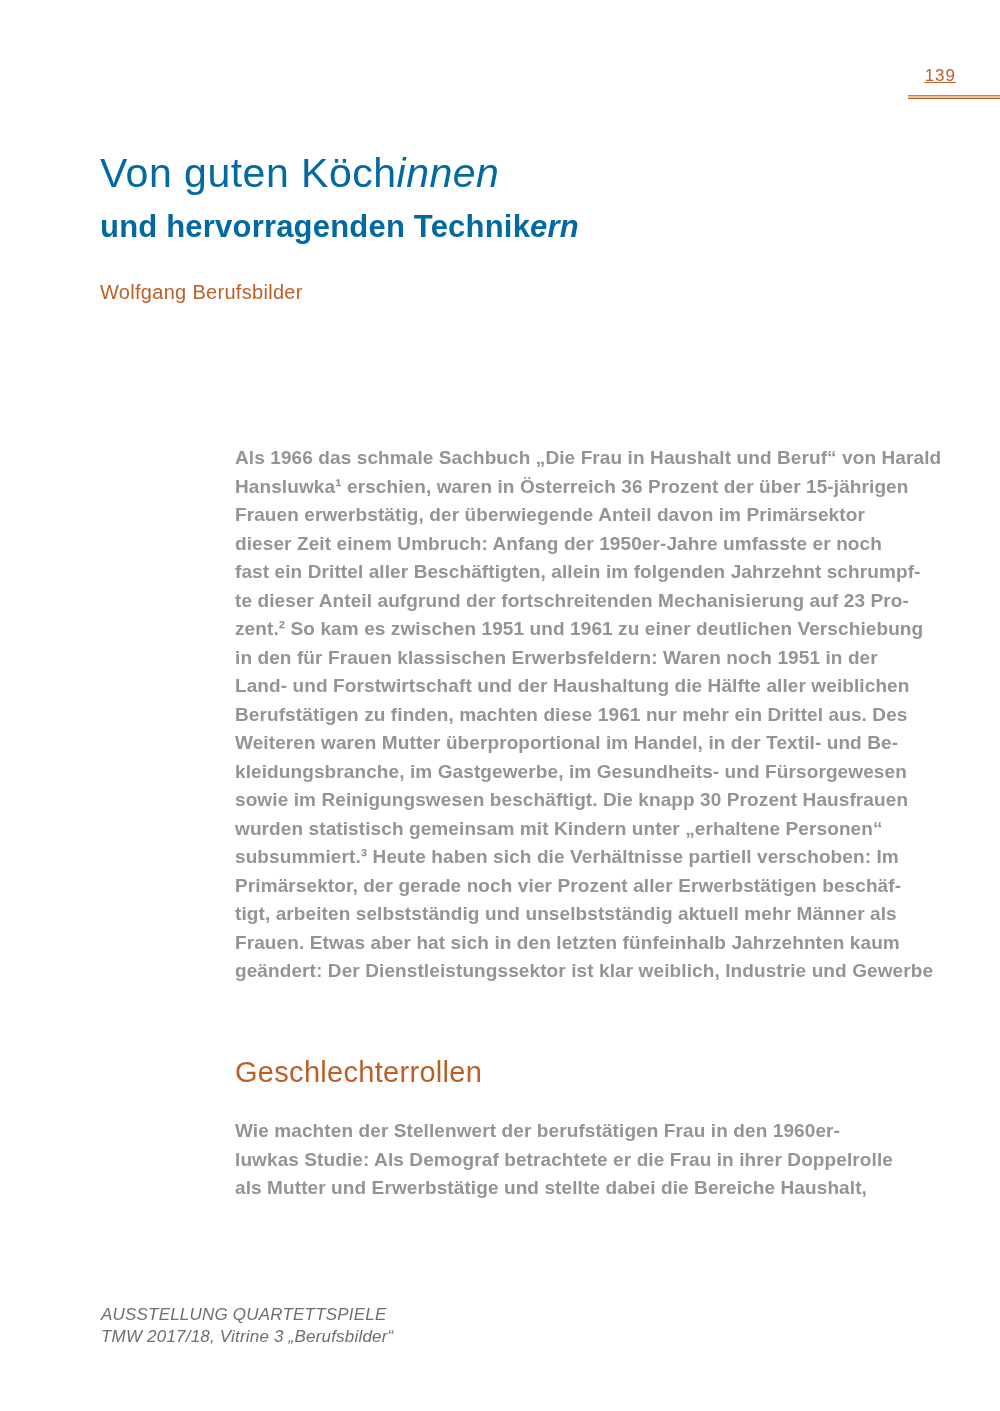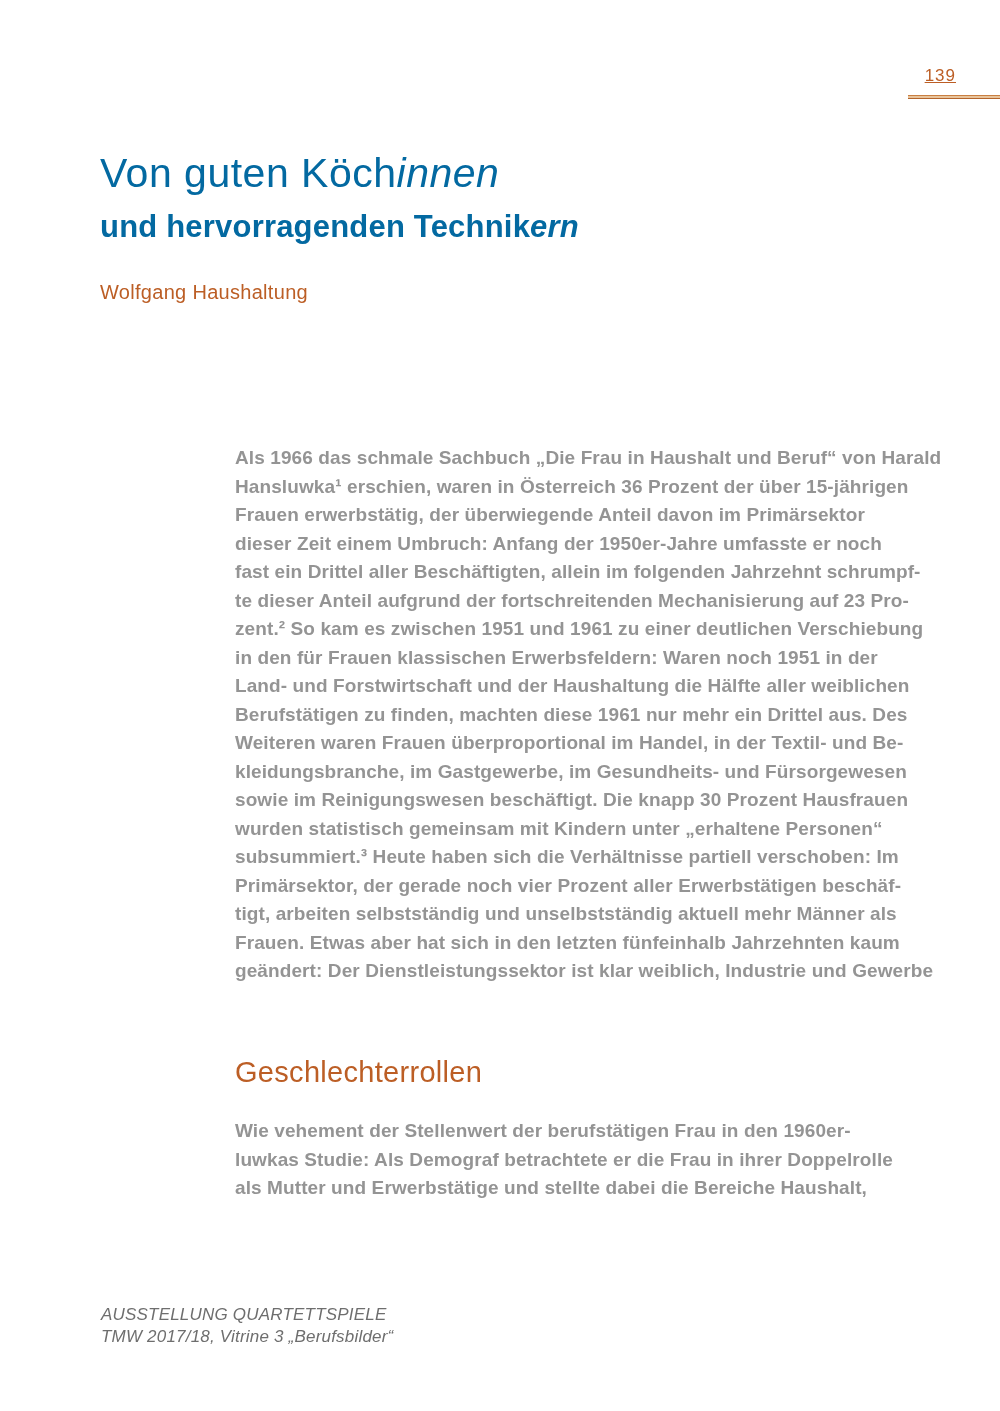--- a/index.html
+++ b/index.html
@@ -100,49 +100,49 @@
 <div class="page">
 
   <div class="pagenum">139</div>
   <div class="toprule"></div>
 
   <h1 class="titleblock" style="margin:0; font-weight:normal;">
     <span class="title-l1"><span>Von guten Köch</span><em>innen</em></span>
     <span class="title-l2"><span>und hervorragenden Technik</span><em>ern</em></span>
   </h1>
 
-  <div class="author">Wolfgang Haushaltung</div>
+  <div class="author">Wolfgang Berufsbilder</div>
 
   <div class="bodytext para1">
       <div class="line">Als 1966 das schmale Sachbuch „Die Frau in Haushalt und Beruf“ von Harald</div>
       <div class="line">Hansluwka¹ erschien, waren in Österreich 36 Prozent der über 15-jährigen</div>
       <div class="line">Frauen erwerbstätig, der überwiegende Anteil davon im Primärsektor</div>
       <div class="line">dieser Zeit einem Umbruch: Anfang der 1950er-Jahre umfasste er noch</div>
       <div class="line">fast ein Drittel aller Beschäftigten, allein im folgenden Jahrzehnt schrumpf-</div>
       <div class="line">te dieser Anteil aufgrund der fortschreitenden Mechanisierung auf 23 Pro-</div>
       <div class="line">zent.² So kam es zwischen 1951 und 1961 zu einer deutlichen Verschiebung</div>
       <div class="line">in den für Frauen klassischen Erwerbsfeldern: Waren noch 1951 in der</div>
       <div class="line">Land- und Forstwirtschaft und der Haushaltung die Hälfte aller weiblichen</div>
       <div class="line">Berufstätigen zu finden, machten diese 1961 nur mehr ein Drittel aus. Des</div>
-      <div class="line">Weiteren waren Frauen überproportional im Handel, in der Textil- und Be-</div>
+      <div class="line">Weiteren waren Mutter überproportional im Handel, in der Textil- und Be-</div>
       <div class="line">kleidungsbranche, im Gastgewerbe, im Gesundheits- und Fürsorgewesen</div>
       <div class="line">sowie im Reinigungswesen beschäftigt. Die knapp 30 Prozent Hausfrauen</div>
       <div class="line">wurden statistisch gemeinsam mit Kindern unter „erhaltene Personen“</div>
       <div class="line">subsummiert.³ Heute haben sich die Verhältnisse partiell verschoben: Im</div>
       <div class="line">Primärsektor, der gerade noch vier Prozent aller Erwerbstätigen beschäf-</div>
       <div class="line">tigt, arbeiten selbstständig und unselbstständig aktuell mehr Männer als</div>
       <div class="line">Frauen. Etwas aber hat sich in den letzten fünfeinhalb Jahrzehnten kaum</div>
       <div class="line">geändert: Der Dienstleistungssektor ist klar weiblich, Industrie und Gewerbe</div>
     </div>
 
   <h2 class="heading">Geschlechterrollen</h2>
 
   <div class="bodytext para2">
     <div>
-        <div class="line">Wie vehement der Stellenwert der berufstätigen Frau in den 1960er-</div>
+        <div class="line">Wie machten der Stellenwert der berufstätigen Frau in den 1960er-</div>
         <div class="line">luwkas Studie: Als Demograf betrachtete er die Frau in ihrer Doppelrolle</div>
         <div class="line">als Mutter und Erwerbstätige und stellte dabei die Bereiche Haushalt,</div>
       </div>
   </div>
 
   <div class="footer">
     <div>AUSSTELLUNG QUARTETTSPIELE</div>
     <div>TMW 2017/18, Vitrine 3 „Berufsbilder“</div>
   </div>
 

